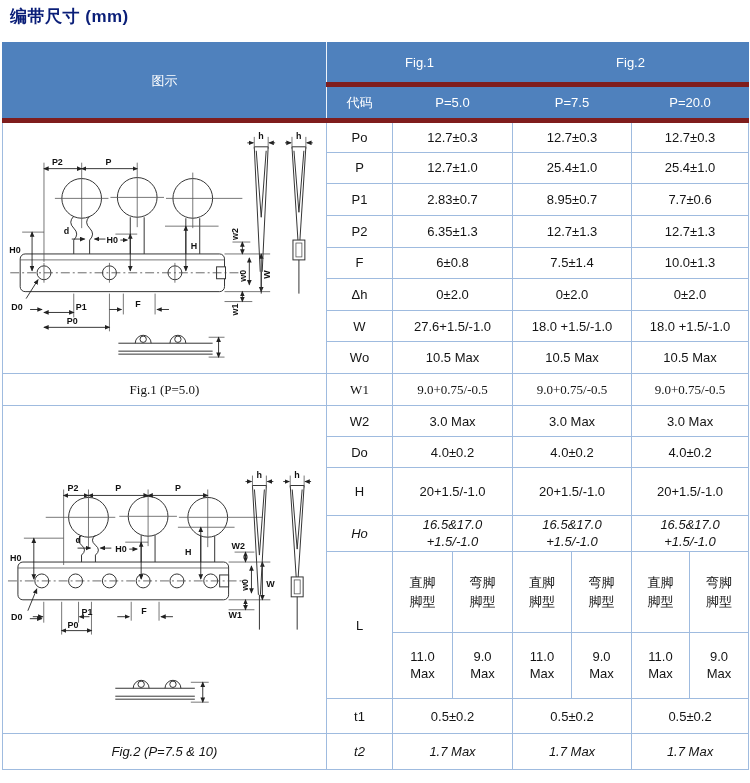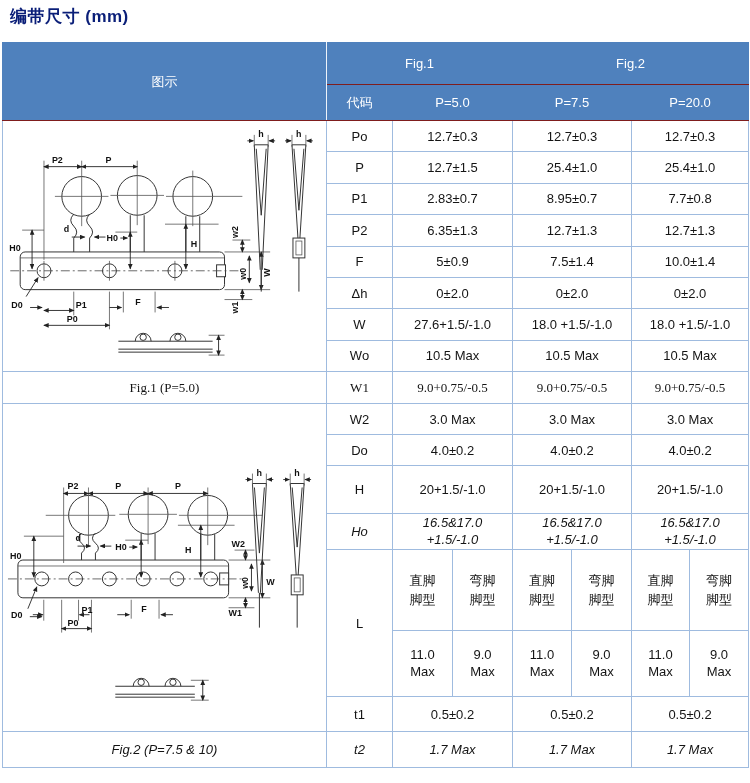--- a/index.html
+++ b/index.html
@@ -8,21 +8,21 @@
   .title{position:absolute;left:10px;top:5px;margin:0;font-size:17px;font-weight:bold;color:#0a1e78;letter-spacing:0.5px;}
   table.dims{position:absolute;left:2px;top:42px;width:746px;border-collapse:collapse;table-layout:fixed;}
   table.dims td, table.dims th{border:1px solid #9fbbdf;text-align:center;vertical-align:middle;
     font-size:13px;color:#141414;padding:0;overflow:hidden;font-weight:normal;}
   
   tr.hdr1 th, tr.hdr2 th{background:#4f81bd;color:#ffffff;border:1px solid #4f81bd;}
   tr.hdr1{height:42px;} tr.hdr2{height:36px;}
   th.figgrp{font-weight:bold;border-left:1px solid #eef3fa !important;}
   th.illus{border-right:1px solid #eef3fa !important;}
   tr.hdr2 th.pitch{border-left:1px solid #dce6f3 !important;}
-  tr.hdr1 th, tr.hdr2 th{border-bottom:1px solid #7f1d1d;}
+  tr.hdr1 th, tr.hdr2 th{border-bottom:5px solid #7f1d1d;}
   
   tr.r31{height:31px;} tr.r32{height:32px;font-family:Liberation Serif, serif;} tr.r35{height:35px;} tr.r36{height:36px;font-style:italic;}
   tr.r48{height:48px;} tr.r80{height:80px;} tr.r66{height:66px;}
   td.code{font-size:13px;}
   td.pre{white-space:pre-line;line-height:1.3;font-size:12.5px;}
   td.sub{white-space:pre-line;line-height:1.5;font-size:12px;color:#333;}
   td.figcell{background:#fff;vertical-align:middle;padding:0;}
   td.capcell{font-size:13.5px;}
   svg .ln{stroke:#333;fill:none;stroke-width:1;}
   svg .thin{stroke:#555;fill:none;stroke-width:0.8;}
@@ -154,41 +154,41 @@
           <line class="dim" x1="216" y1="216" x2="216" y2="236" marker-start="url(#ar1)" marker-end="url(#ar1)"></line>
         </svg>
       </td>
       <td class="code">Po</td>
       <td colspan="2">12.7±0.3</td>
       <td colspan="2">12.7±0.3</td>
       <td colspan="2">12.7±0.3</td>
     </tr>
     <tr class="r31">
       <td class="code">P</td>
-      <td colspan="2">12.7±1.5</td>
+      <td colspan="2">12.7±1.0</td>
       <td colspan="2">25.4±1.0</td>
       <td colspan="2">25.4±1.0</td>
     </tr>
     <tr class="r31">
       <td class="code">P1</td>
       <td colspan="2">2.83±0.7</td>
       <td colspan="2">8.95±0.7</td>
-      <td colspan="2">7.7±0.8</td>
+      <td colspan="2">7.7±0.6</td>
     </tr>
     <tr class="r31">
       <td class="code">P2</td>
       <td colspan="2">6.35±1.3</td>
       <td colspan="2">12.7±1.3</td>
       <td colspan="2">12.7±1.3</td>
     </tr>
     <tr class="r31">
       <td class="code">F</td>
-      <td colspan="2">5±0.9</td>
+      <td colspan="2">6±0.8</td>
       <td colspan="2">7.5±1.4</td>
-      <td colspan="2">10.0±1.4</td>
+      <td colspan="2">10.0±1.3</td>
     </tr>
     <tr class="r31">
       <td class="code">Δh</td>
       <td colspan="2">0±2.0</td>
       <td colspan="2">0±2.0</td>
       <td colspan="2">0±2.0</td>
     </tr>
     <tr class="r31">
       <td class="code">W</td>
       <td colspan="2">27.6+1.5/-1.0</td>

